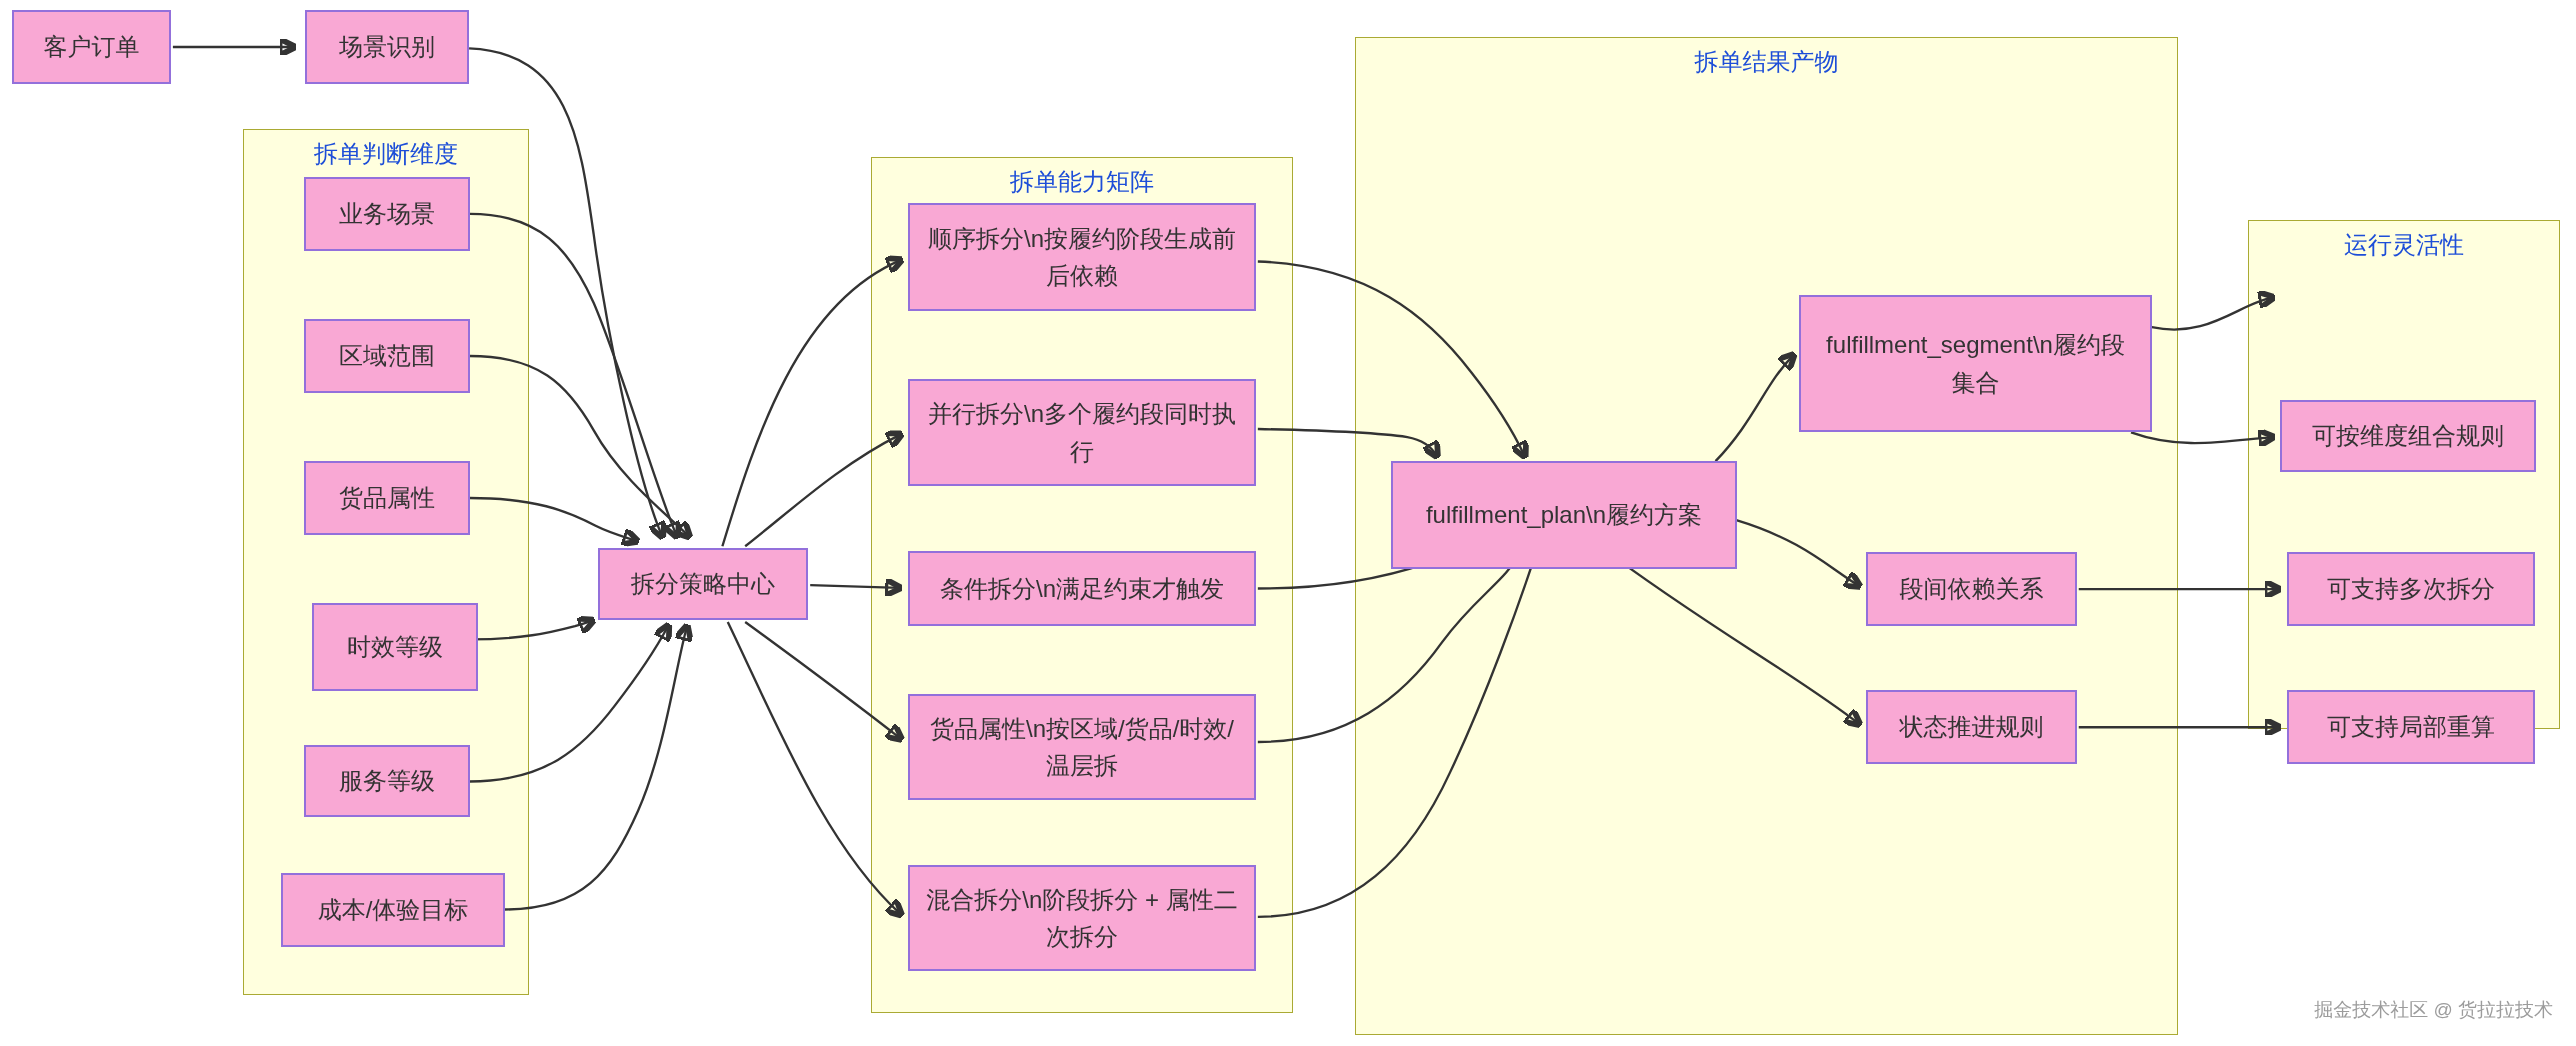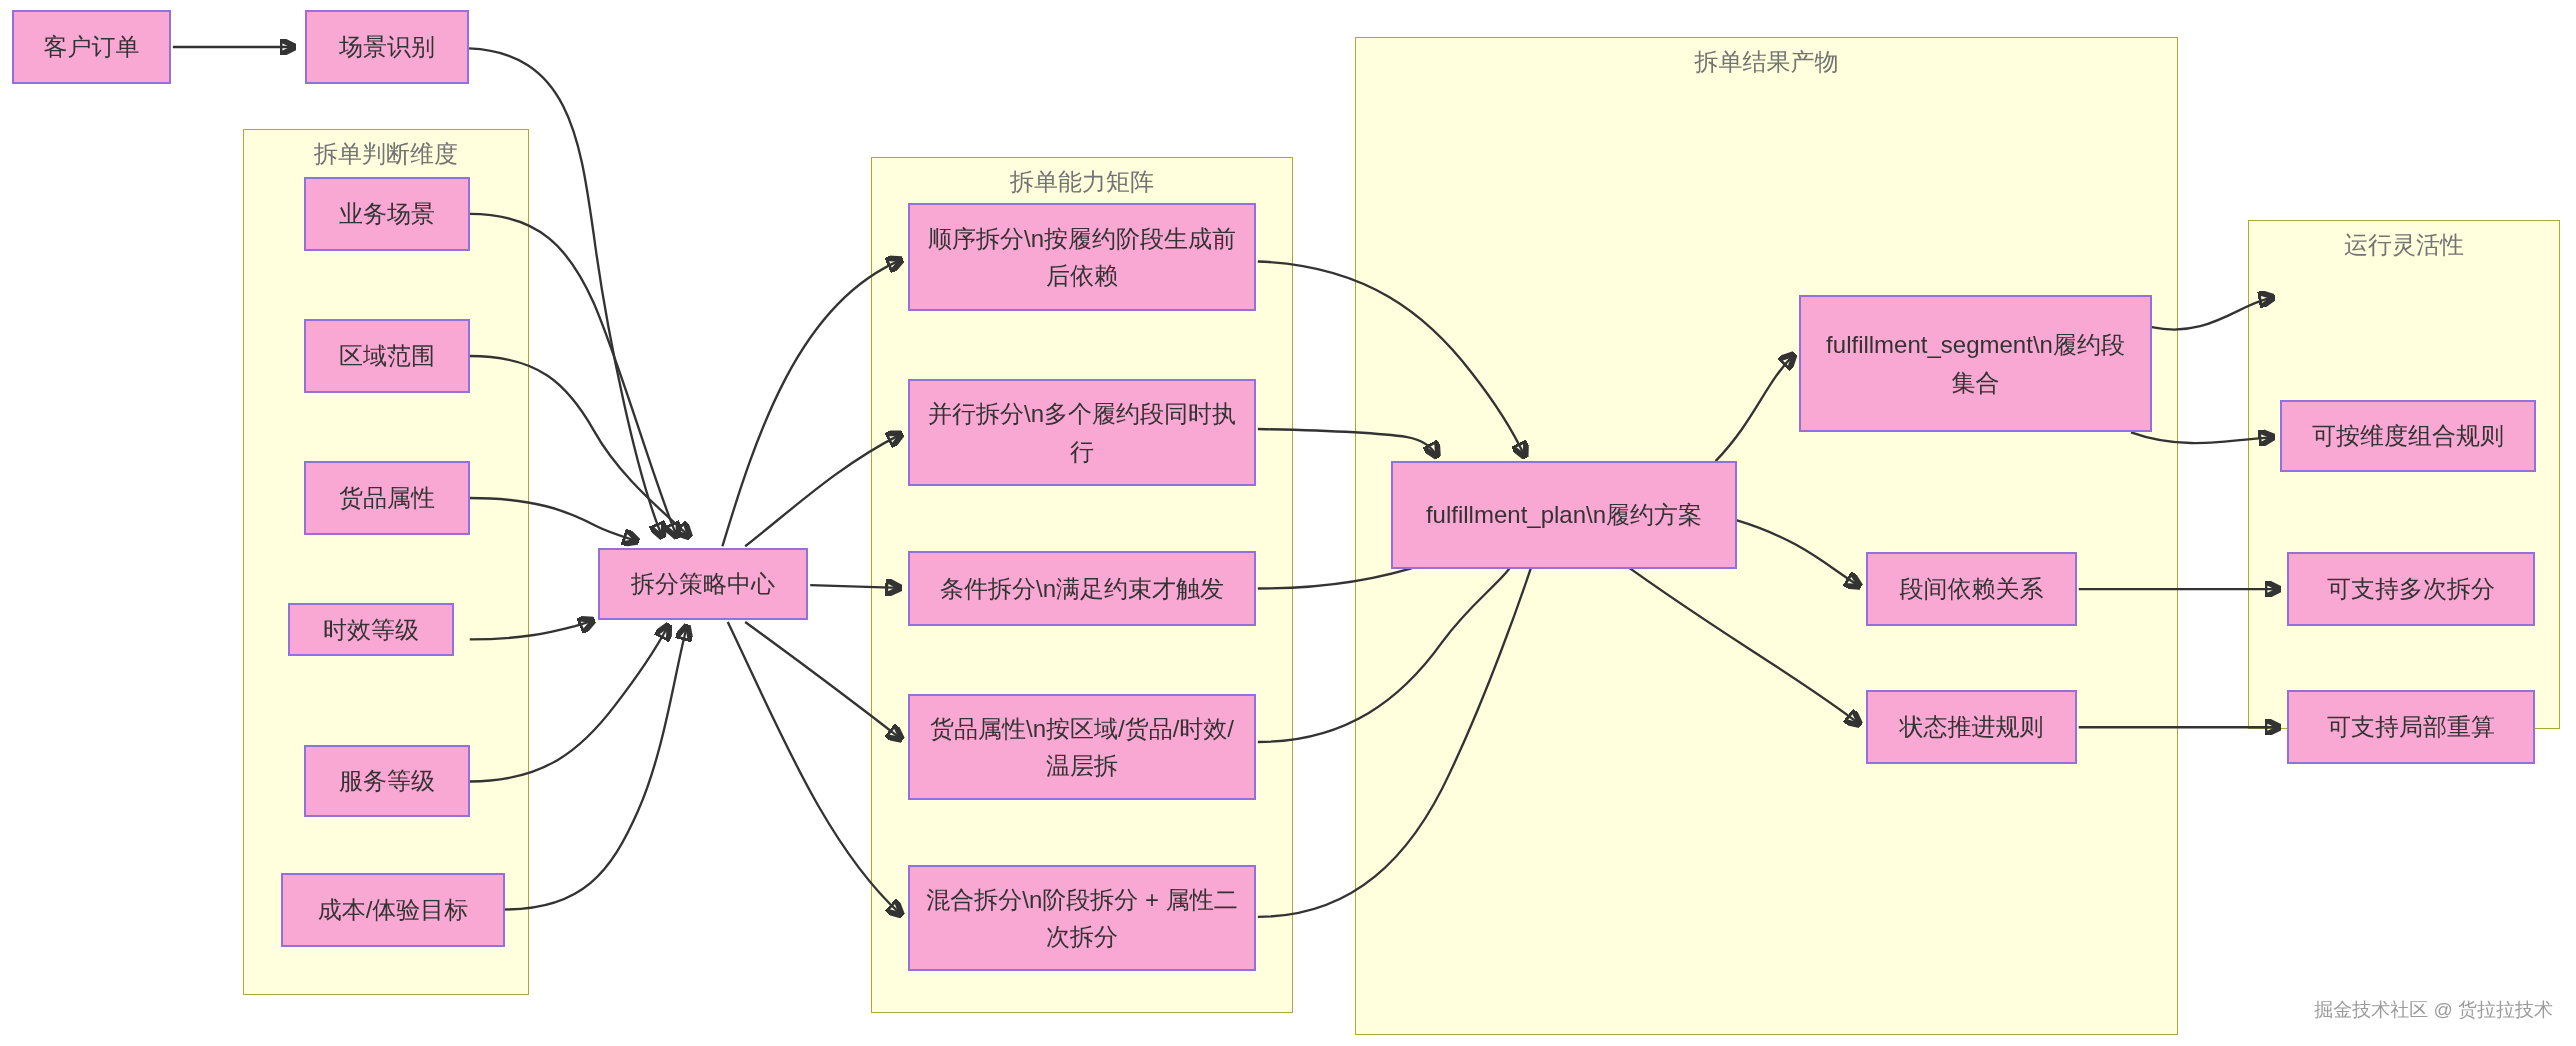--- a/index.html
+++ b/index.html
@@ -8,21 +8,21 @@
     font-family:"Liberation Sans","DejaVu Sans",sans-serif;overflow:hidden;
   }
   .edges{position:absolute;left:0;top:0;z-index:2;pointer-events:none;}
   .edges path{fill:none;stroke:#333333;stroke-width:3.5px;}
   .group{
     position:absolute;z-index:1;background:#ffffde;border:1.3px solid #aaaa33;
     box-sizing:border-box;
   }
   .group-title{
     position:absolute;top:8px;left:0;right:0;text-align:center;
-    font-size:24px;color:#737373;
+    font-size:24px;color:#1d4ed8;
   }
   .node{
     position:absolute;z-index:3;background:#f9a8d4;border:2px solid #9370DB;
     box-sizing:border-box;display:flex;align-items:center;justify-content:center;
     text-align:center;font-size:24px;line-height:1.55;color:#333333;
     padding:0 13.4px;
   }
   .node.tight{padding:0 2.7px;}
   .watermark{
     position:absolute;z-index:4;font-size:19px;color:#9c9c9c;
@@ -79,21 +79,21 @@
     <path d="M3102,879 L3400,879" marker-end="url(#arrowhead)"></path>
     <path d="M3102,1085 L3400,1085" marker-end="url(#arrowhead)"></path>
   </svg>
 
   <div class="node" style="left:12px;top:10px;width:159px;height:74px">客户订单</div>
   <div class="node" style="left:305px;top:10px;width:164px;height:74px">场景识别</div>
 
   <div class="node" style="left:304px;top:177px;width:166px;height:74px">业务场景</div>
   <div class="node" style="left:304px;top:319px;width:166px;height:74px">区域范围</div>
   <div class="node" style="left:304px;top:461px;width:166px;height:74px">货品属性</div>
-  <div class="node" style="left:288px;top:603px;width:166px;height:53px">时效等级</div>
+  <div class="node" style="left:312px;top:603px;width:166px;height:88px">时效等级</div>
   <div class="node" style="left:304px;top:745px;width:166px;height:72px">服务等级</div>
   <div class="node" style="left:281px;top:873px;width:224px;height:74px">成本/体验目标</div>
 
   <div class="node" style="left:598px;top:548px;width:210px;height:72px">拆分策略中心</div>
 
   <div class="node" style="left:908px;top:203px;width:348px;height:108px">顺序拆分\n按履约阶段生成前后依赖</div>
   <div class="node" style="left:908px;top:379px;width:348px;height:107px">并行拆分\n多个履约段同时执行</div>
   <div class="node" style="left:908px;top:551px;width:348px;height:75px">条件拆分\n满足约束才触发</div>
   <div class="node" style="left:908px;top:694px;width:348px;height:106px">货品属性\n按区域/货品/时效/温层拆</div>
   <div class="node" style="left:908px;top:865px;width:348px;height:106px">混合拆分\n阶段拆分 + 属性二次拆分</div>

